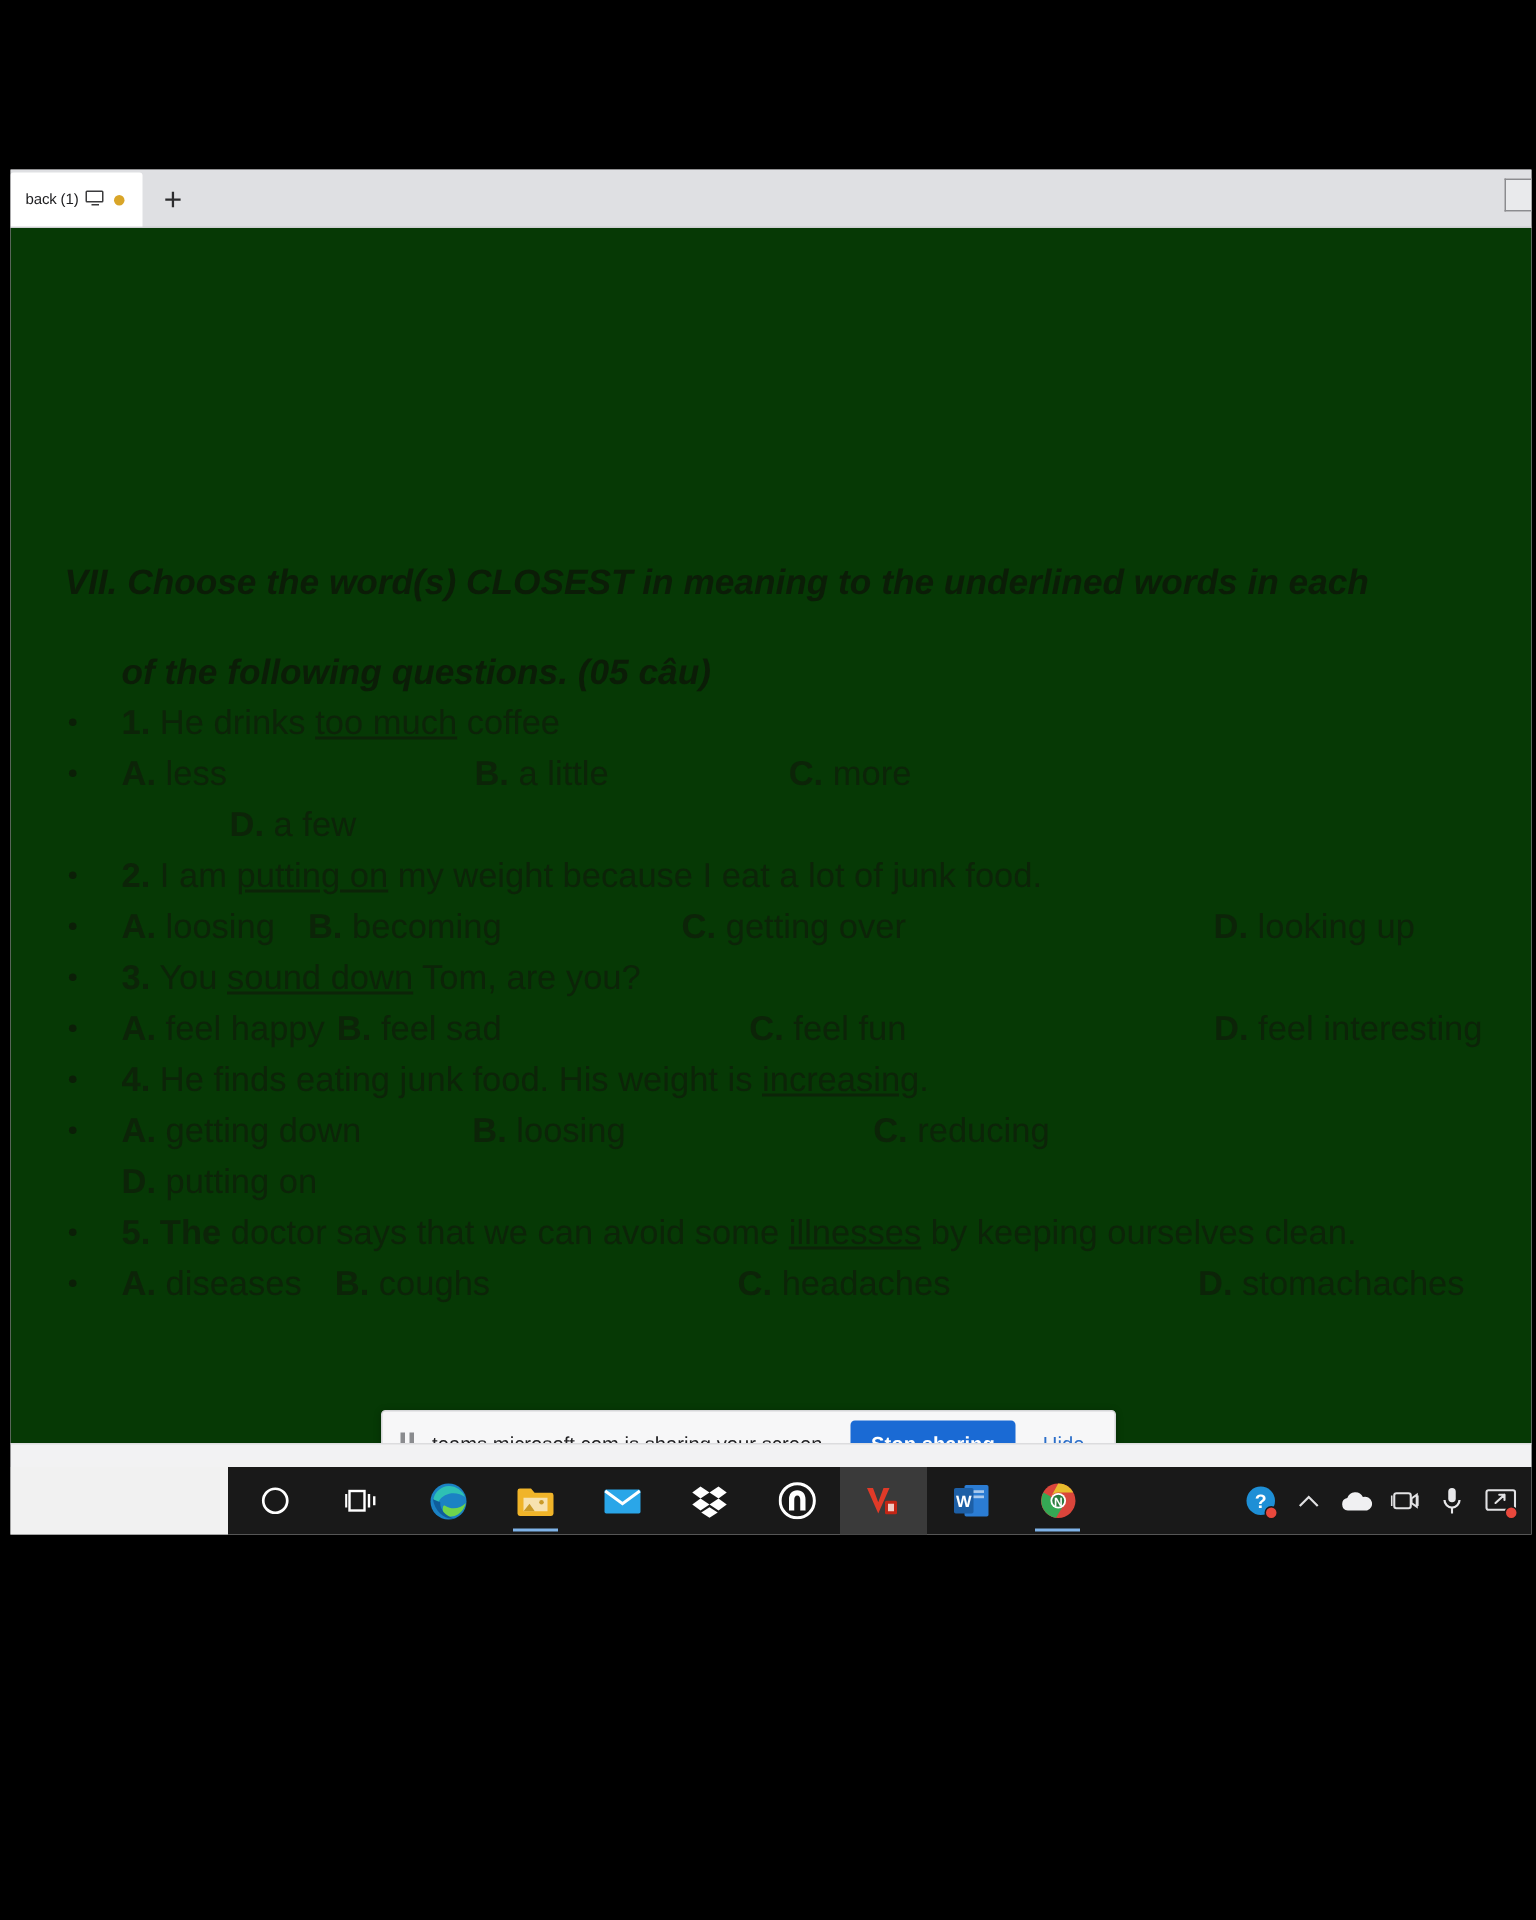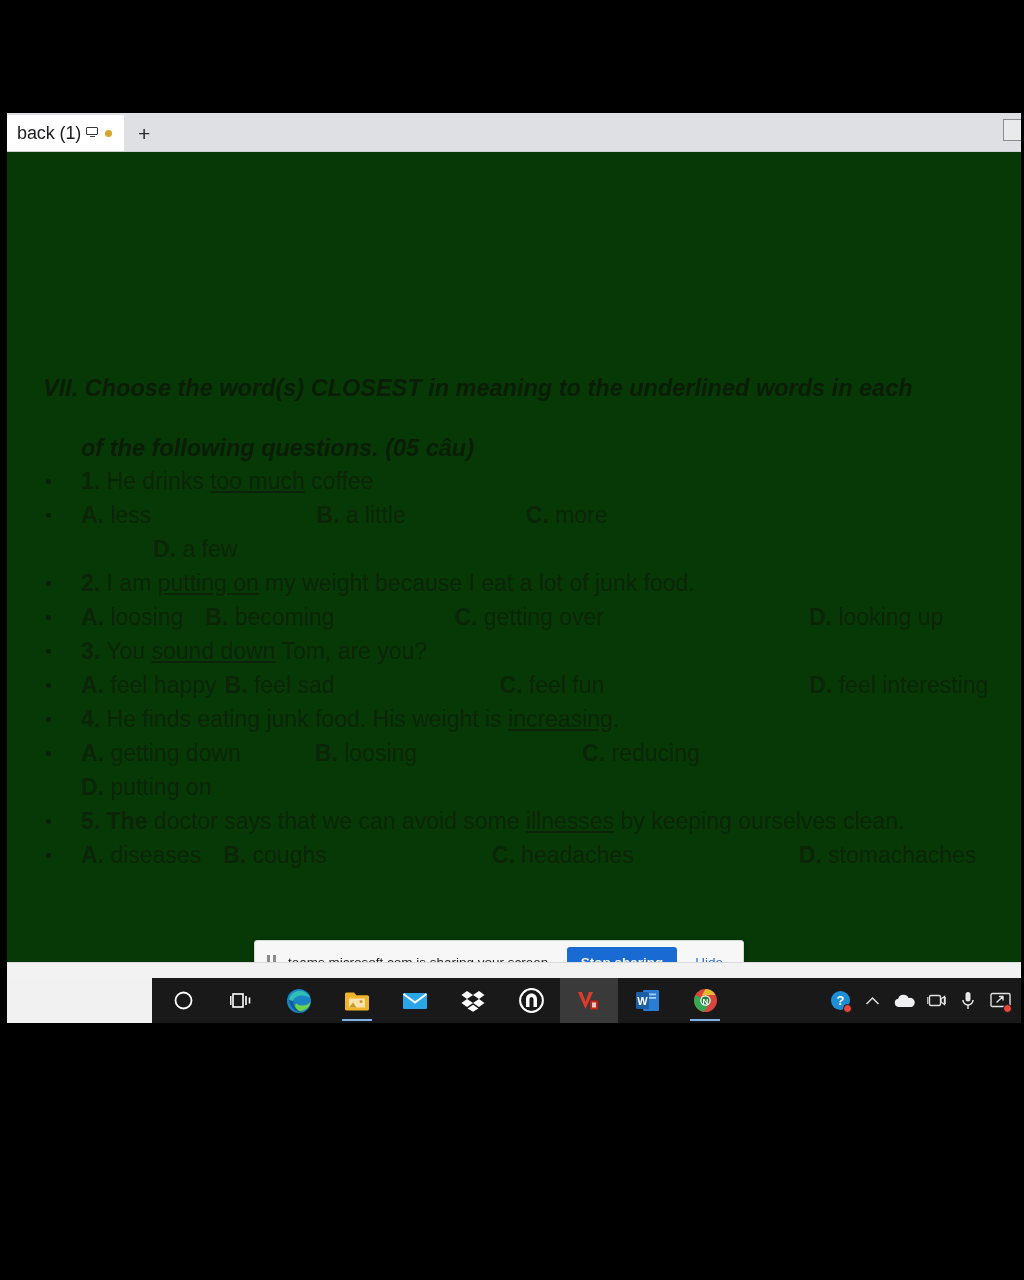--- a/index.html
+++ b/index.html
@@ -46,21 +46,21 @@
     gap: 5px;
     height: 36px;
     padding: 0 12px 0 10px;
     background: #ffffff;
     border-top-left-radius: 2px;
     border-top-right-radius: 2px;
     box-sizing: border-box;
     min-width: 88px;
   }
   .tab-title {
-    font-size: 18px;
+    font-size: 10px;
     color: #1d1d1f;
     white-space: nowrap;
     letter-spacing: -0.1px;
   }
   .tab-cast-icon {
     width: 14px;
     height: 13px;
     position: relative;
     flex: none;
   }

